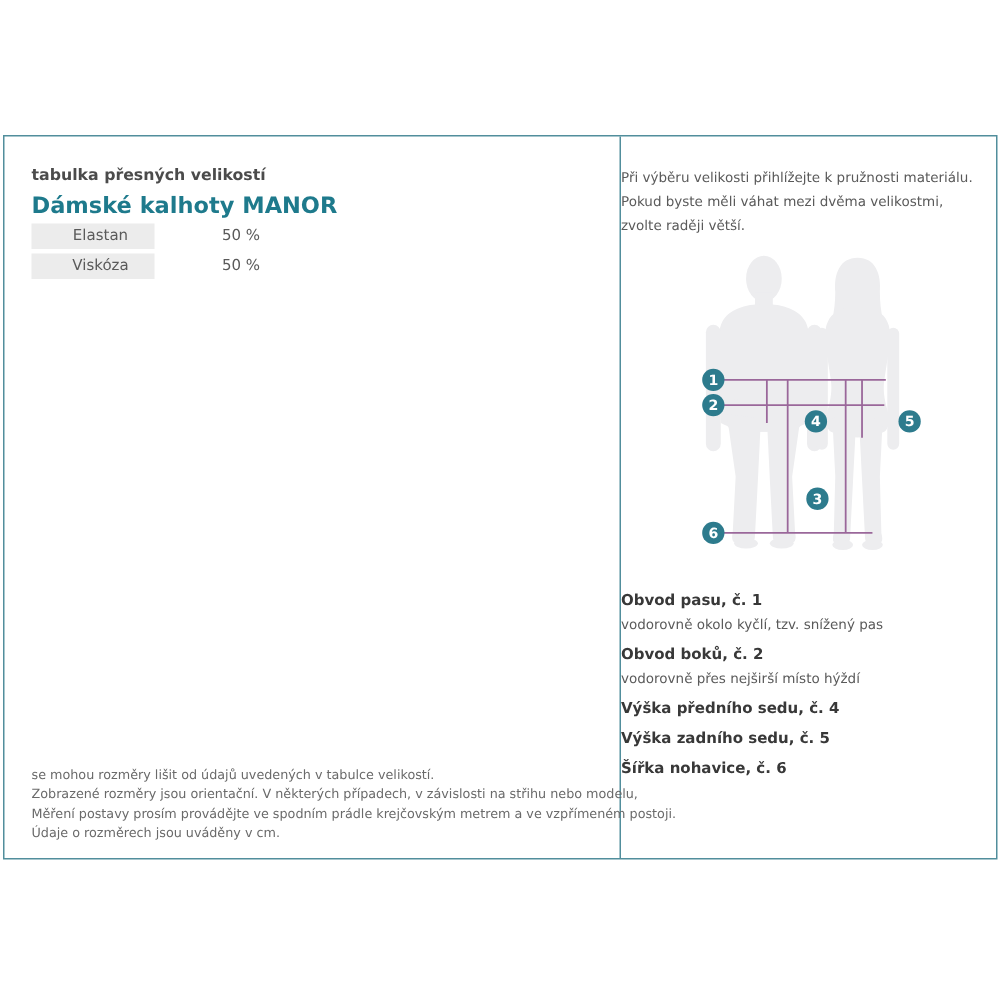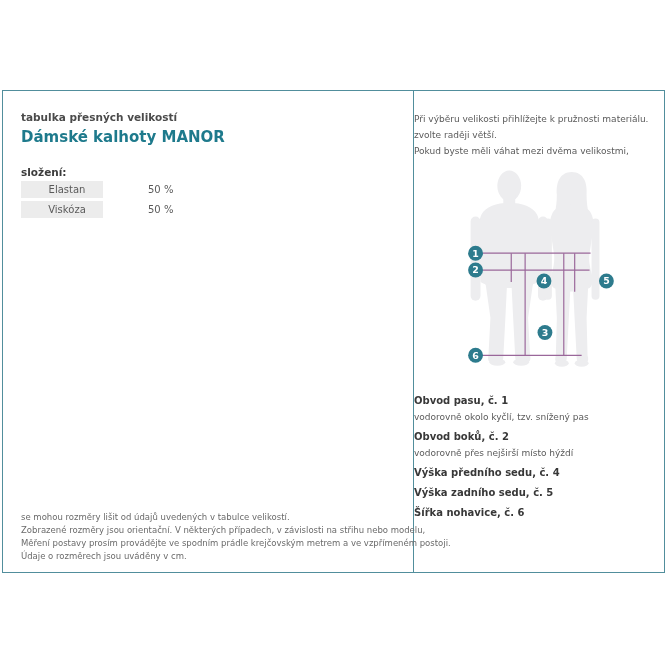--- a/index.html
+++ b/index.html
@@ -39,21 +39,20 @@
 </style>
 </head>
 <body>
 
 <div id="screen">
   <div class="panel">
 
     <div class="left-col">
       <div class="eyebrow">tabulka přesných velikostí</div>
       <div class="product-title">Dámské kalhoty MANOR</div>
-      <div class="comp-label">složení:</div>
 
       <div class="comp-table">
         <div class="comp-row">
           <div class="comp-cell-label">Elastan</div>
           <div class="comp-cell-value">50 %</div>
         </div>
         <div class="comp-row">
           <div class="comp-cell-label">Viskóza</div>
           <div class="comp-cell-value">50 %</div>
         </div>
@@ -63,22 +62,22 @@
         <div>se mohou rozměry lišit od údajů uvedených v tabulce velikostí.</div>
         <div>Zobrazené rozměry jsou orientační. V některých případech, v závislosti na střihu nebo modelu,</div>
         <div>Měření postavy prosím provádějte ve spodním prádle krejčovským metrem a ve vzpřímeném postoji.</div>
         <div>Údaje o rozměrech jsou uváděny v cm.</div>
       </div>
     </div>
 
     <div class="right-col">
       <div class="fit-advice">
         <div>Při výběru velikosti přihlížejte k pružnosti materiálu.</div>
+        <div>Pokud byste měli váhat mezi dvěma velikostmi,</div>
         <div>zvolte raději větší.</div>
-        <div>Pokud byste měli váhat mezi dvěma velikostmi,</div>
       </div>
 
       <svg class="diagram" width="248" height="228" viewBox="0 0 250 230">
 
         <g fill="#ededef">
           <ellipse cx="95" cy="25" rx="12" ry="15.5"></ellipse>
           <rect x="89" y="34" width="12" height="12"></rect>
           <path d="M95,42 C82,42 71,46 67,54 C64,60 63,72 64,84 L66,122 C80,130 110,130 124,122 L126,84 C127,72 126,60 123,54 C119,46 108,42 95,42 Z"></path>
           <rect x="56" y="56" width="10" height="85" rx="5"></rect>
           <rect x="124" y="56" width="10" height="85" rx="5"></rect>

